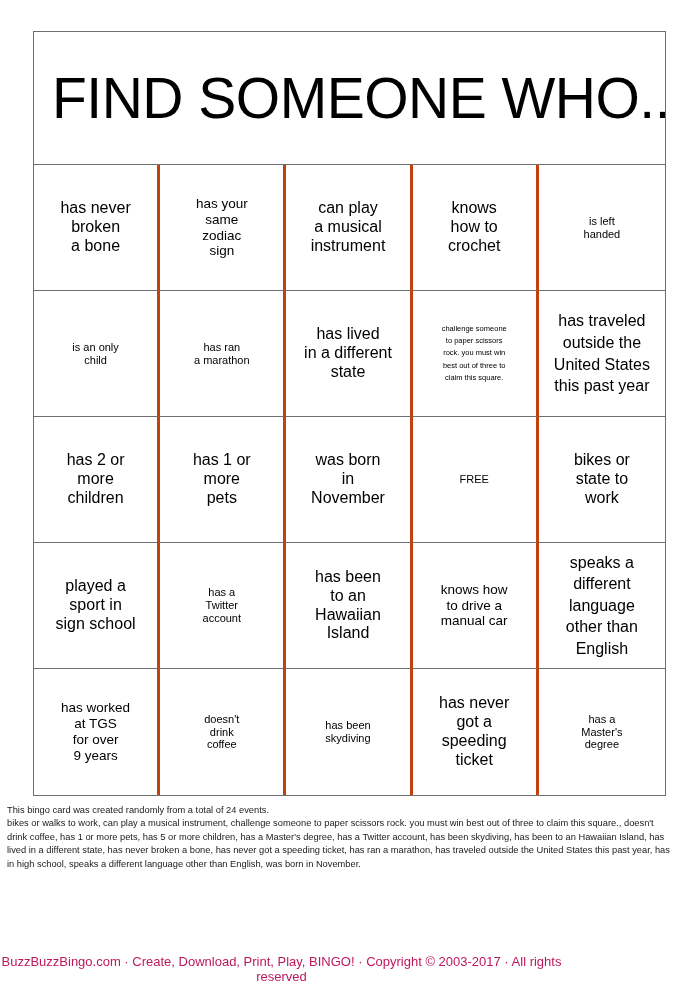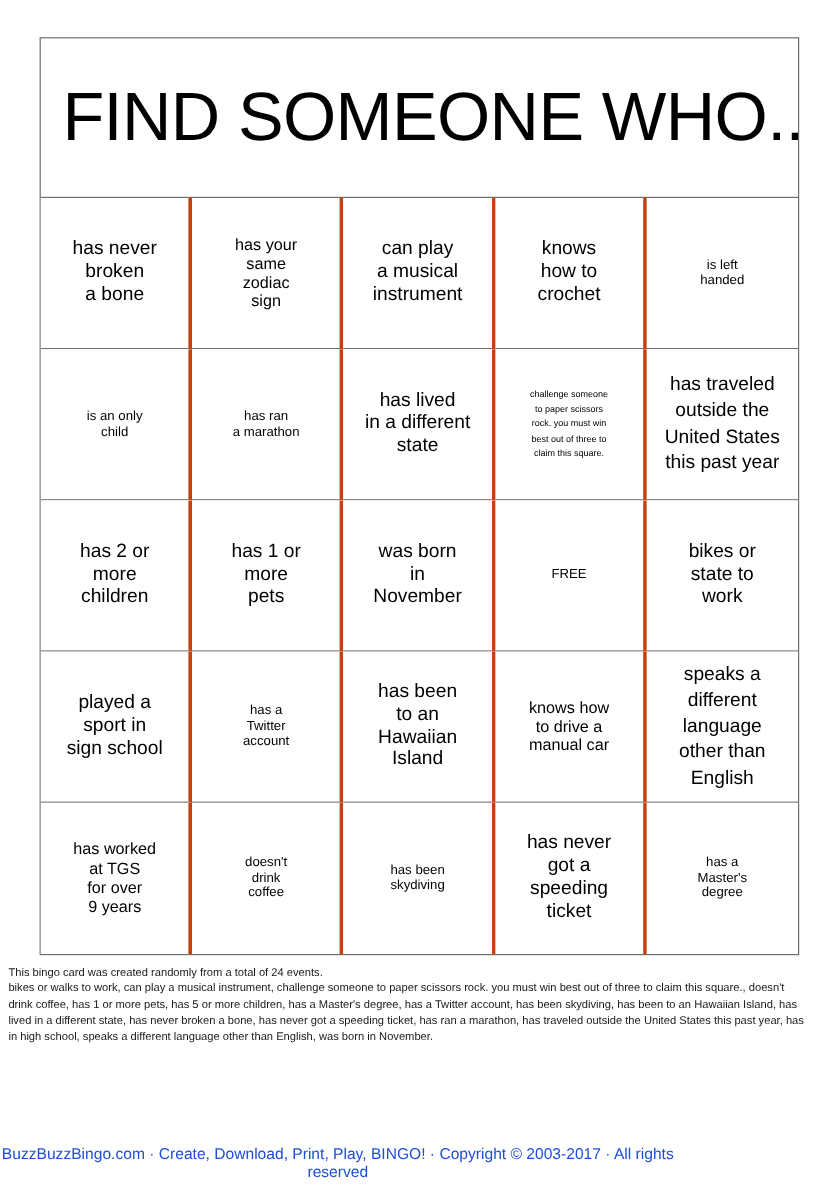--- a/index.html
+++ b/index.html
@@ -102,21 +102,21 @@
   .footnote-line { display: block; }
 
   
   .copyright {
     position: absolute;
     left: 0;
     top: 954px;
     width: 563px;
     text-align: center;
     font-size: 13px;
-    color: #1d4ed8;
+    color: #be185d;
   }
 </style>
 </head>
 <body>
 
 <div class="page">
 
   <div class="card">
 
     <div class="card-title-band">

